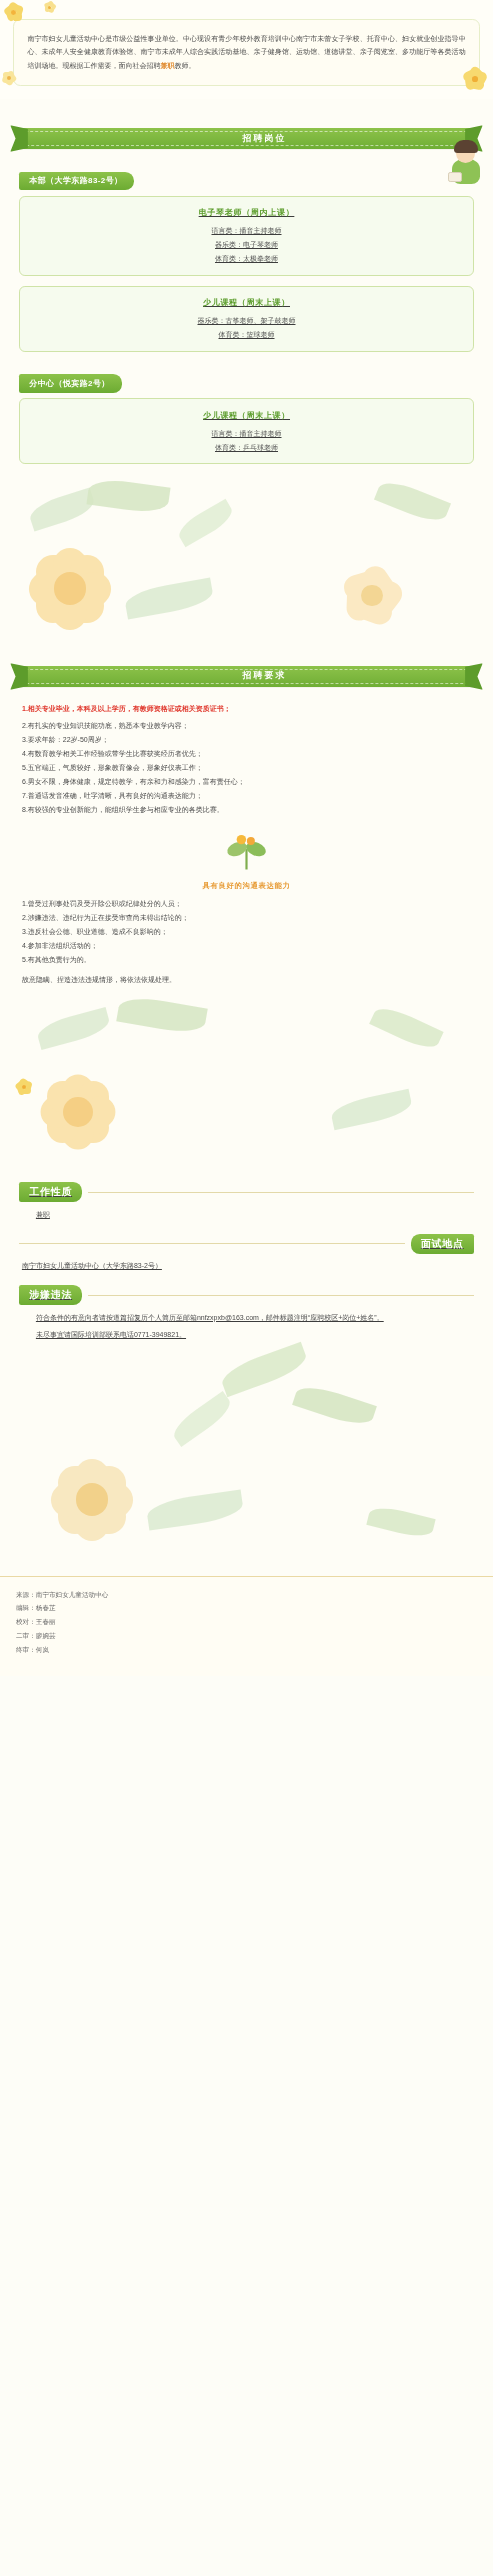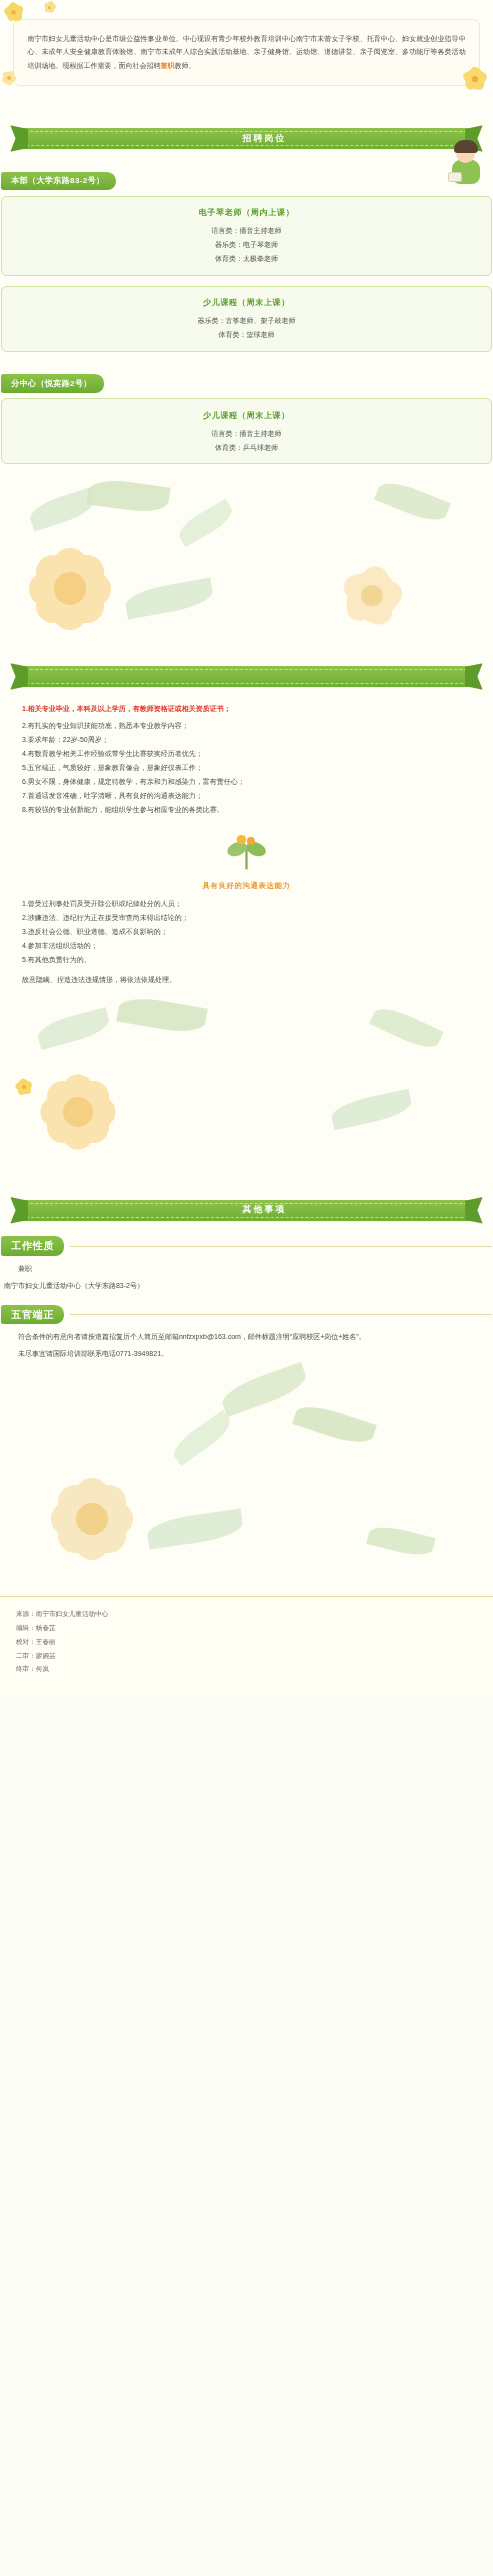--- a/index.html
+++ b/index.html
@@ -70,21 +70,21 @@
   .banner .ribbon-r { right: 10.3px; }
   .ribbon-shape {
     width: 100%; height: 100%;
     background: #5d9c2b;
     clip-path: polygon(0 0, 100% 14%, 100% 86%, 0 100%, 30% 50%);
     border-radius: 1.5px;
   }
   .ribbon-r .ribbon-shape { clip-path: polygon(100% 0, 0 14%, 0 86%, 100% 100%, 70% 50%); }
 
   
-  .content { position: relative; z-index: 3; padding: 0 1px; }
+  .content { position: relative; z-index: 3; padding: 0 19px; text-decoration: underline; }
   .branch-tag {
     display: inline-block;
     background: linear-gradient(180deg,#8dc24a,#6cab32);
     color: #fff; font-size: 8px; font-weight: bold;
     padding: 3.7px 11.8px 3.7px 10.3px;
     border-radius: 2.2px 8.8px 8.8px 2.2px;
     margin: 11.8px 0 5.9px;
     letter-spacing: 0.4px;
   }
   .course-box {
@@ -298,20 +298,21 @@
   </div>
 
   <div class="banner">
     <div class="ribbon-l">
         <div class="ribbon-shape"></div>
       </div>
     <div class="ribbon-r">
         <div class="ribbon-shape"></div>
       </div>
     <div class="bar"></div>
+    <div class="title">招聘要求</div>
   </div>
   <div class="deco-flower" style="position:absolute;left:16px;top:1079px;width:16px;height:16px;">
     <div class="flower">
       <span style="background:#f6d76a;transform:rotate(0deg)"></span>
       <span style="background:#f6d76a;transform:rotate(72deg)"></span>
       <span style="background:#f6d76a;transform:rotate(144deg)"></span>
       <span style="background:#f6d76a;transform:rotate(216deg)"></span>
       <span style="background:#f6d76a;transform:rotate(288deg)"></span>
       <div class="core" style="background:#f0ae35"></div>
     </div>
@@ -360,43 +361,37 @@
         <span class="petal" style="width:31px;height:31px;background:#fae3ae;transform:rotate(180deg)"></span>
         <span class="petal" style="width:31px;height:31px;background:#fae3ae;transform:rotate(225deg)"></span>
         <span class="petal" style="width:31px;height:31px;background:#fae3ae;transform:rotate(270deg)"></span>
         <span class="petal" style="width:31px;height:31px;background:#fae3ae;transform:rotate(315deg)"></span>
         <div class="core" style="background:#f5cf84;width:34%;height:34%;margin-left:-17%;margin-top:-17%"></div>
       </div>
     </div>
     <div class="leaf" style="right:81px;top:110px;width:81px;height:25px;transform:rotate(-12deg);background:#dbead0;"></div>
   </div>
 
-  <div class="banner">
-    <div class="ribbon-l">
-        <div class="ribbon-shape"></div>
-      </div>
-    <div class="ribbon-r">
-        <div class="ribbon-shape"></div>
-      </div>
-    <div class="bar"></div>
-    <div class="title">其他事项</div>
-  </div>
 
   <div class="content">
 
     <div class="tag-row">
       <div class="small-tag">工作性质</div>
       <div class="rule"></div>
     </div>
     <div class="body-text indent">兼职</div>
 
+    <div class="tag-row r">
+      <div class="rule"></div>
+      <div class="small-tag right">面试地点</div>
+    </div>
     <div class="body-text">南宁市妇女儿童活动中心（大学东路83-2号）</div>
 
     <div class="tag-row">
-      <div class="small-tag">五官端正</div>
+      <div class="small-tag">涉嫌违法</div>
       <div class="rule"></div>
     </div>
     <div class="body-text indent">符合条件的有意向者请按道篇招复历个人简历至邮箱nnfzxpxb@163.com，邮件标题注明“应聘校区+岗位+姓名”。</div>
     <div class="body-text indent">未尽事宜请国际培训部联系电话0771-3949821。</div>
   </div>
 
   <div style="position:relative;height:220px;">
     <div class="leaf" style="left:220px;top:14.7px;width:88px;height:26.5px;transform:rotate(-20deg);background:#d9e9c8;"></div>
     <div class="leaf" style="left:294px;top:51px;width:81px;height:25px;transform:rotate(18deg);background:#d3e4c0;"></div>
     <div class="leaf" style="left:169px;top:66px;width:66px;height:22px;transform:rotate(-35deg);background:#e0edd4;"></div>

